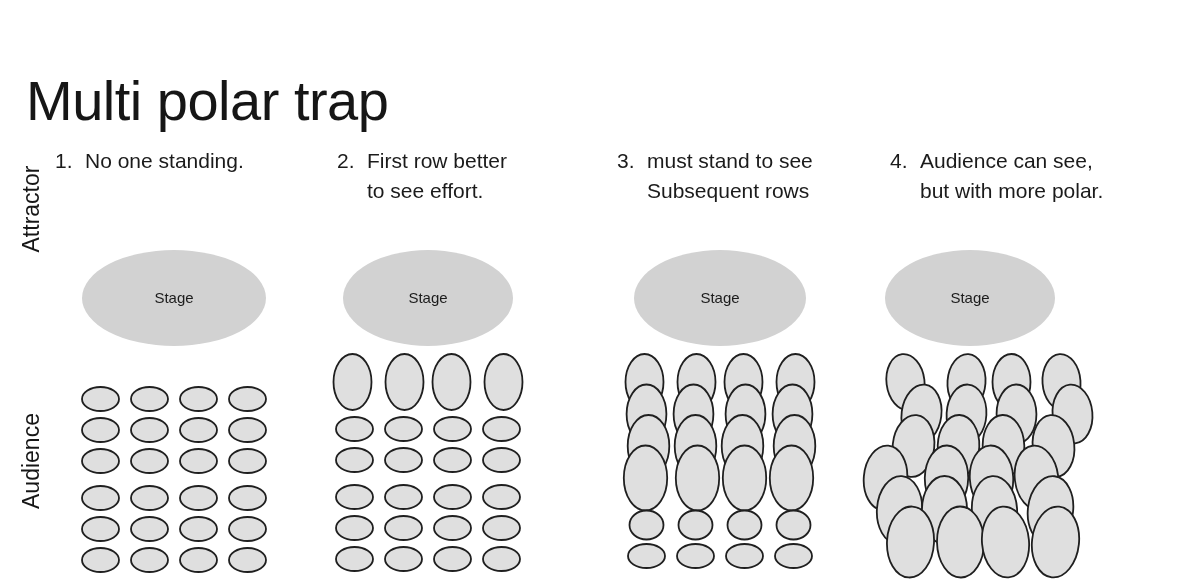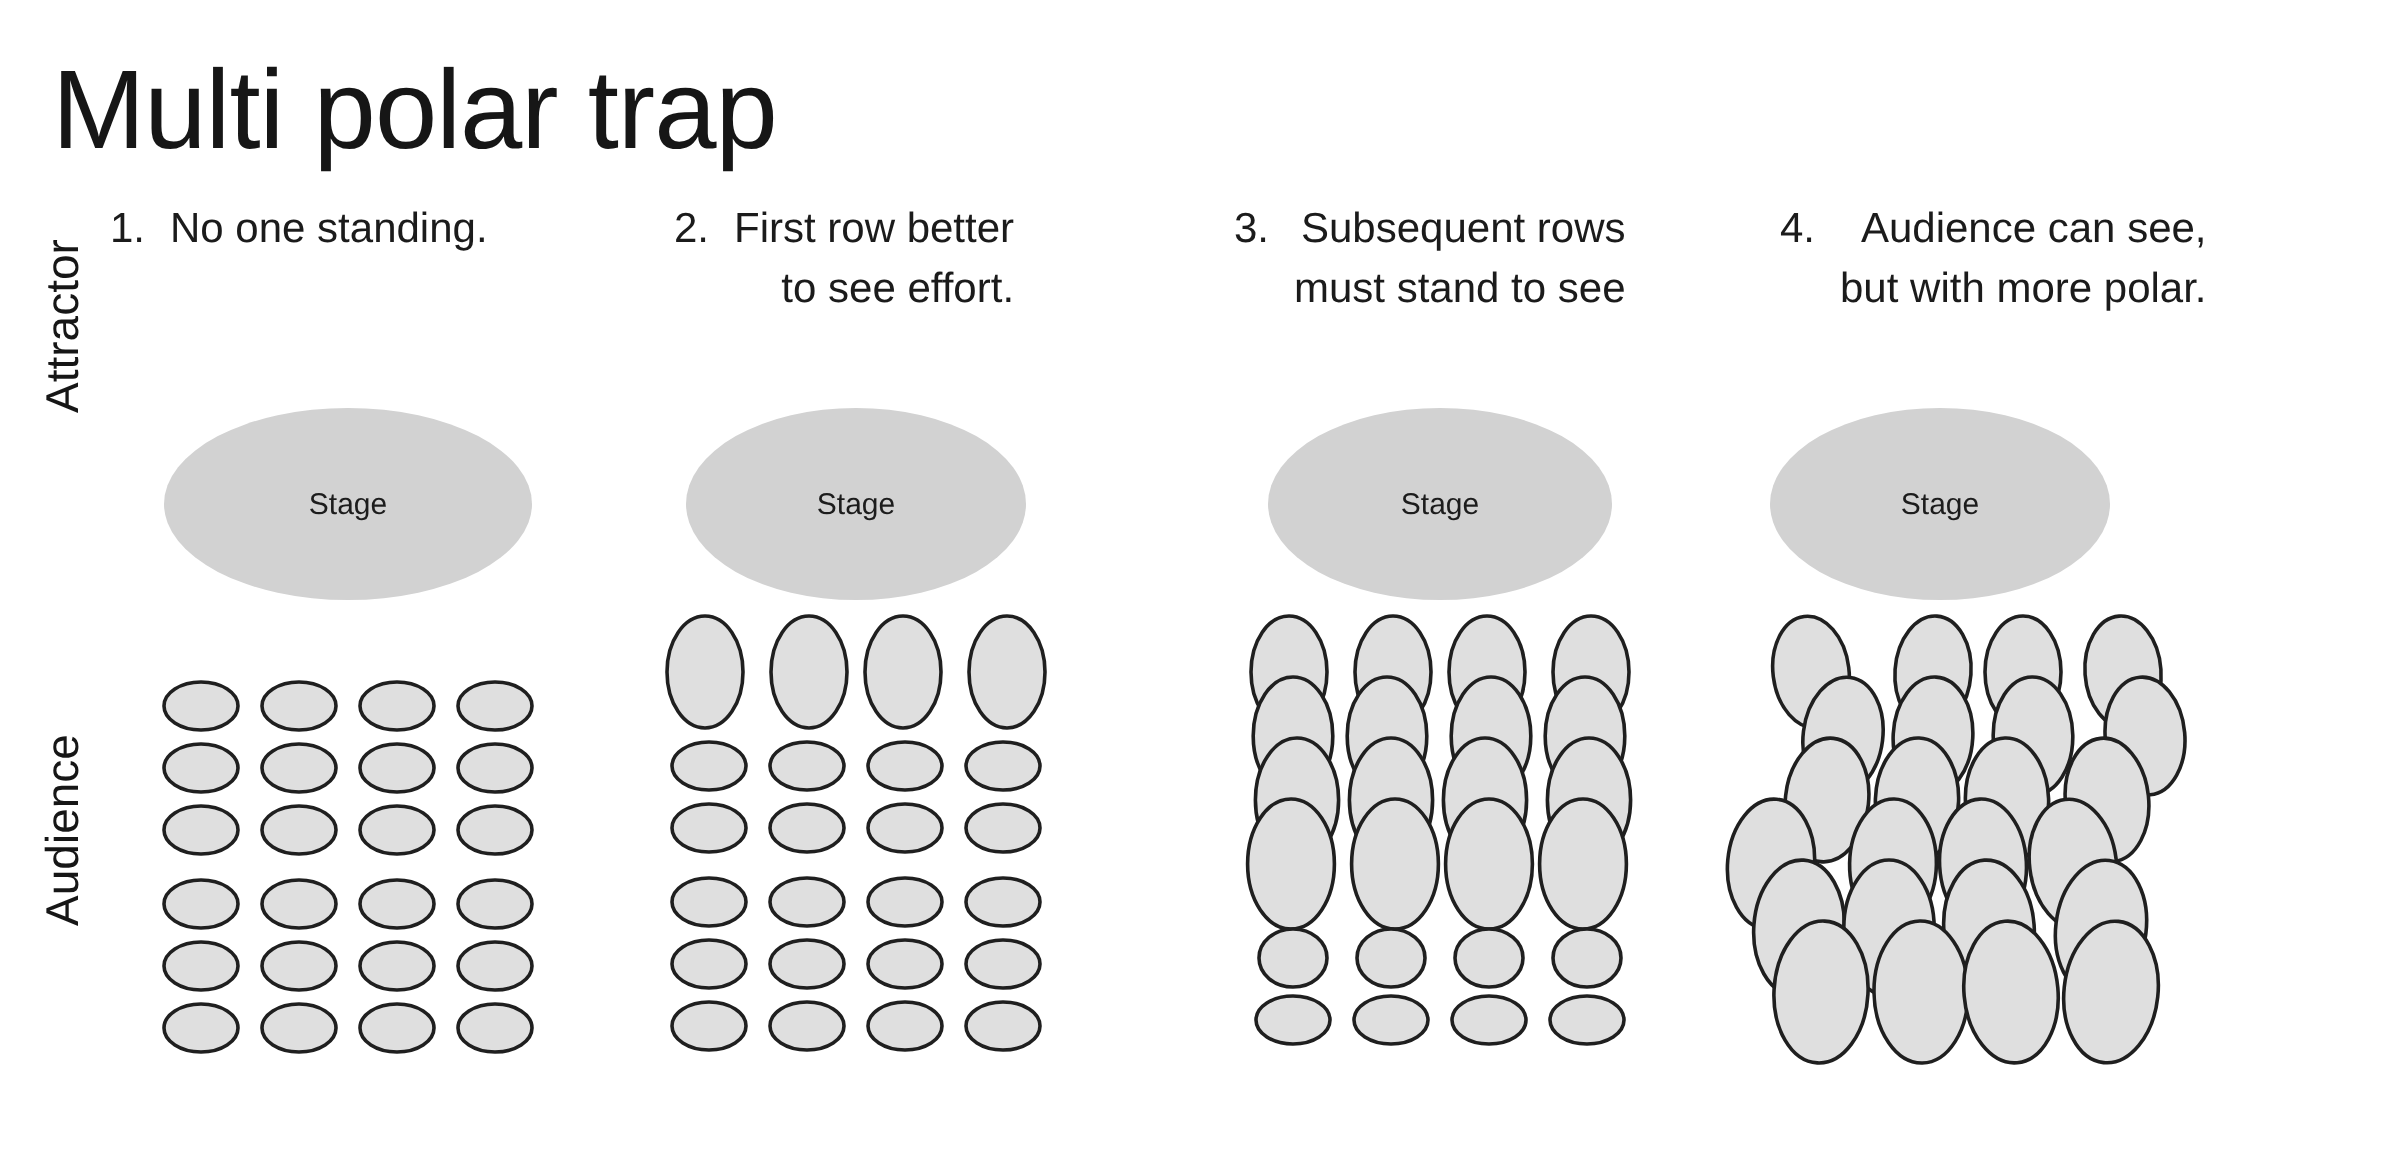--- a/index.html
+++ b/index.html
@@ -4,21 +4,21 @@
 <style>
   html, body { margin: 0; padding: 0; }
   body {
     width: 1200px; height: 587px;
     background: #ffffff;
     font-family: "Liberation Sans", sans-serif;
     overflow: hidden;
     position: relative;
     color: #161616;
   }
-  .stage-root { position: absolute; inset: 0; }
+  .stage-root { position: absolute; inset: 0; margin-top: 46px; }
   .page-title {
     position: absolute;
     left: 26px; top: 22px;
     font-size: 56px;
     font-weight: 400;
     letter-spacing: -0.5px;
     color: #161616;
     white-space: nowrap;
   }
   .v-label {
@@ -34,21 +34,21 @@
   .v-label.attractor { left: -39px; top: 148px; }
   .v-label.audience  { left: -39px; top: 400px; }
   .panel { position: absolute; top: 100px; width: 270px; height: 460px; }
   .caption {
     display: flex;
     font-size: 21px;
     line-height: 30px;
     color: #1b1b1b;
   }
   .cap-num { width: 30px; flex: 0 0 30px; }
-  .cap-lines { white-space: nowrap; text-align: right; }
+  .cap-lines { white-space: nowrap; }
   .diagram { position: absolute; left: 0; top: 105px; overflow: visible; }
   svg text.stage-text {
     font-family: "Liberation Sans", sans-serif;
     font-size: 15px;
     fill: #1c1c1c;
     text-anchor: middle;
   }
 </style>
 </head>
 <body>
@@ -130,22 +130,22 @@
           <ellipse cx="102.5" cy="308" rx="18.5" ry="12" fill="#dfdfdf" stroke="#1f1f1f" stroke-width="1.8"></ellipse>
           <ellipse cx="151.5" cy="308" rx="18.5" ry="12" fill="#dfdfdf" stroke="#1f1f1f" stroke-width="1.8"></ellipse>
           <ellipse cx="200.5" cy="308" rx="18.5" ry="12" fill="#dfdfdf" stroke="#1f1f1f" stroke-width="1.8"></ellipse>
         </svg>
   </div>
 
   <div class="panel" style="left: 593px;">
     <div class="caption" style="margin-left: 24px;">
       <span class="cap-num">3.</span>
       <div class="cap-lines">
+            <div>must stand to see</div>
             <div>Subsequent rows</div>
-            <div>must stand to see</div>
           </div>
     </div>
     <svg class="diagram" width="270" height="348">
           <ellipse cx="127" cy="47" rx="86" ry="48" fill="#d2d2d2"></ellipse>
           <text x="127" y="52" class="stage-text">Stage</text>
           <ellipse cx="51.5" cy="131" rx="19" ry="28" fill="#dfdfdf" stroke="#1f1f1f" stroke-width="1.8"></ellipse>
           <ellipse cx="103.5" cy="131" rx="19" ry="28" fill="#dfdfdf" stroke="#1f1f1f" stroke-width="1.8"></ellipse>
           <ellipse cx="150.5" cy="131" rx="19" ry="28" fill="#dfdfdf" stroke="#1f1f1f" stroke-width="1.8"></ellipse>
           <ellipse cx="202.5" cy="131" rx="19" ry="28" fill="#dfdfdf" stroke="#1f1f1f" stroke-width="1.8"></ellipse>
           <ellipse cx="53.5" cy="163" rx="19.9" ry="29.5" fill="#dfdfdf" stroke="#1f1f1f" stroke-width="1.8"></ellipse>

